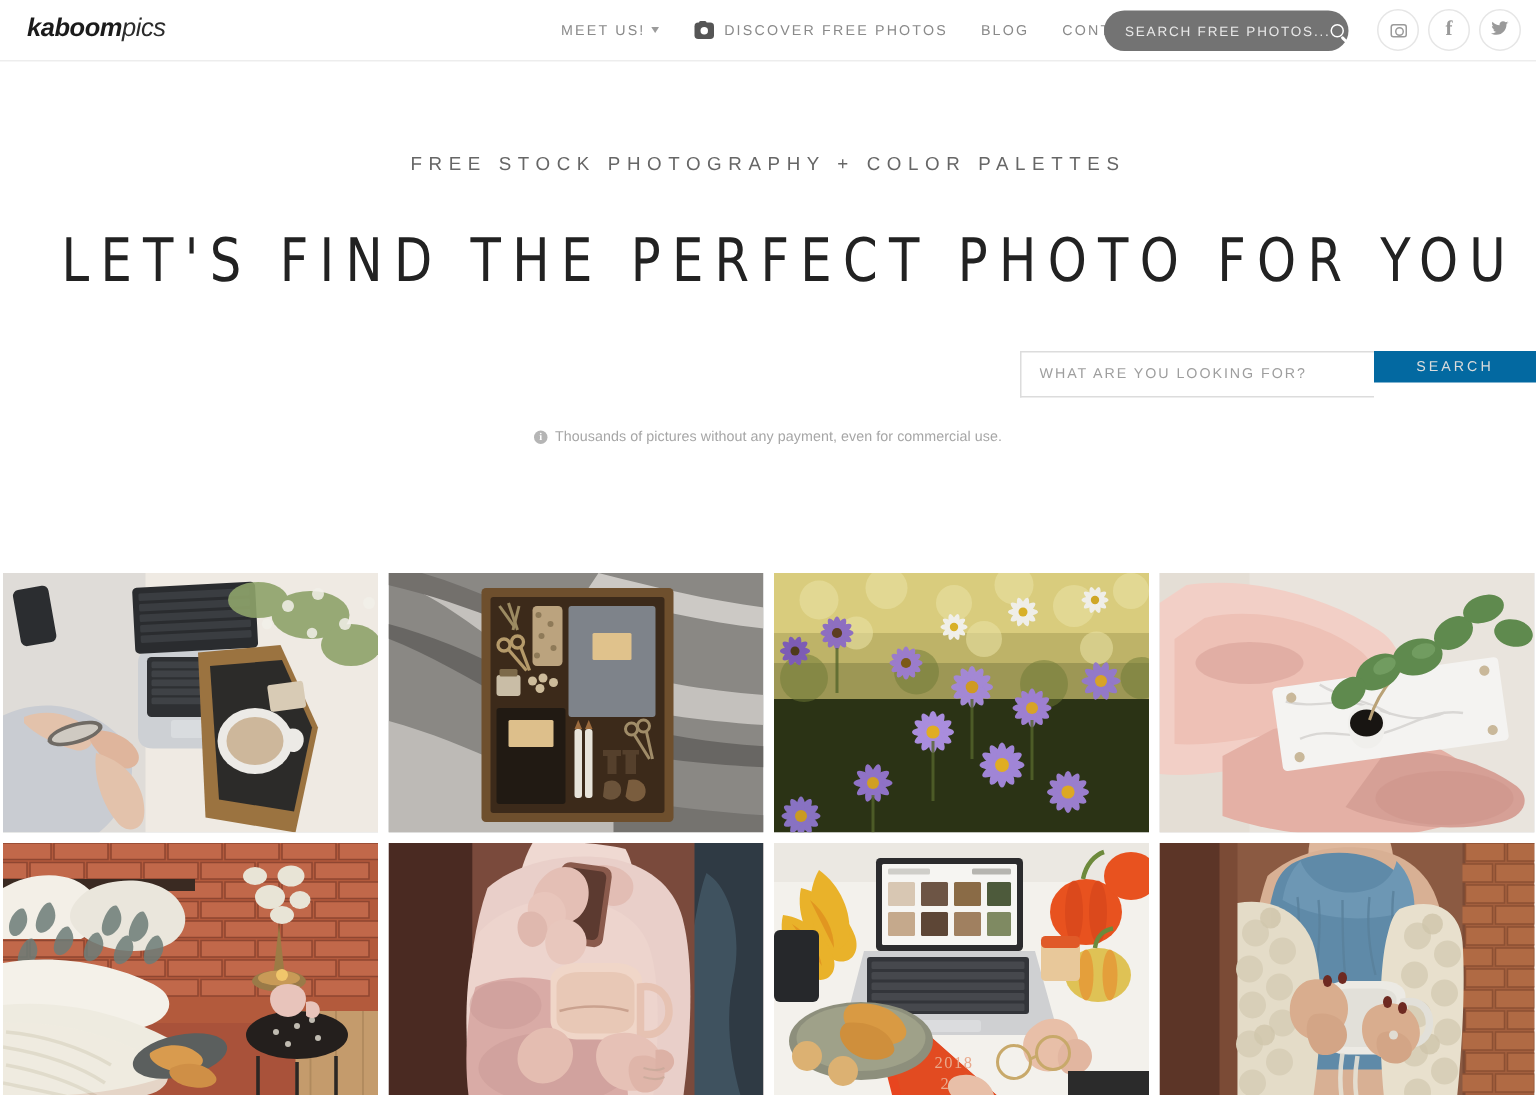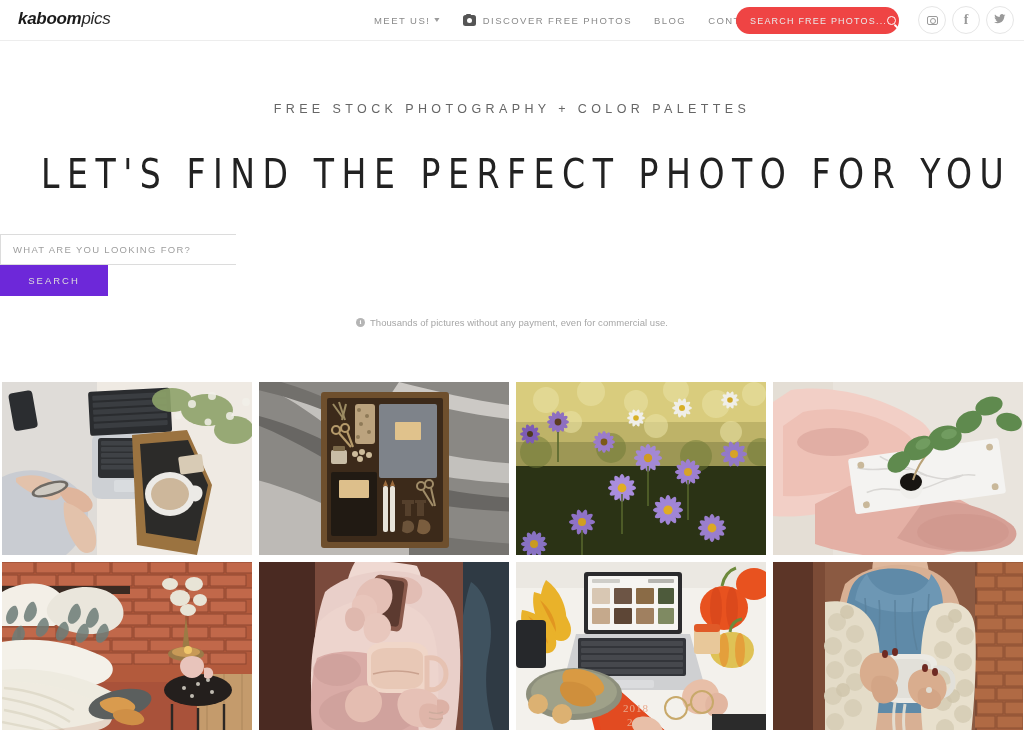--- a/index.html
+++ b/index.html
@@ -85,21 +85,21 @@
     background: #555;
   }
 
   .search-pill {
     position: absolute;
     left: 736px;
     top: 7px;
     width: 163px;
     height: 27px;
     border-radius: 14px;
-    background: #ef4444;
+    background: #737373;
     display: flex;
     align-items: center;
     padding: 0 12px 0 14px;
     cursor: pointer;
   }
   .search-pill .ptext {
     flex: 1;
     font-size: 9px;
     letter-spacing: 1.2px;
     color: #e9e9e9;
@@ -180,21 +180,20 @@
     font-weight: 300;
     font-family: "DejaVu Sans Condensed", "Liberation Sans Narrow", "Liberation Sans", sans-serif;
     transform: scaleX(0.92);
     white-space: nowrap;
   }
   .searchbox {
     margin-top: 38px;
     display: flex;
     justify-content: flex-end;
     align-items: stretch;
-    flex-direction: column;
   }
   .search-field {
     width: 236px;
     height: 31px;
     border: 1px solid #dcdcdc;
     border-right: none;
     background: #fff;
     font-size: 9.5px;
     letter-spacing: 1.3px;
     color: #9e9e9e;
@@ -204,22 +203,22 @@
     font-family: "Liberation Sans", sans-serif;
   }
   .search-field::placeholder {
     color: #9e9e9e;
     text-transform: uppercase;
     letter-spacing: 1.3px;
     font-size: 9.5px;
   }
   .search-btn {
     width: 108px;
-    height: 31px;
-    background: #6d28d9;
+    height: 21px;
+    background: #0369a1;
     border: none;
     color: #dcdcdc;
     font-size: 9.5px;
     letter-spacing: 2px;
     text-transform: uppercase;
     cursor: pointer;
     font-family: "Liberation Sans", sans-serif;
   }
   .note {
     margin-top: 21px;

